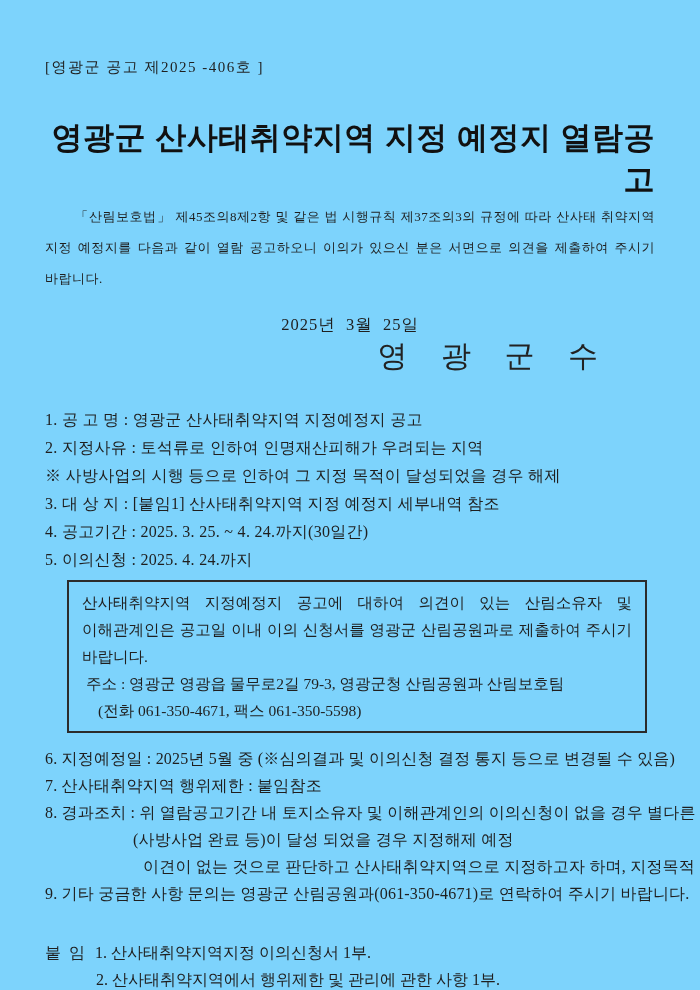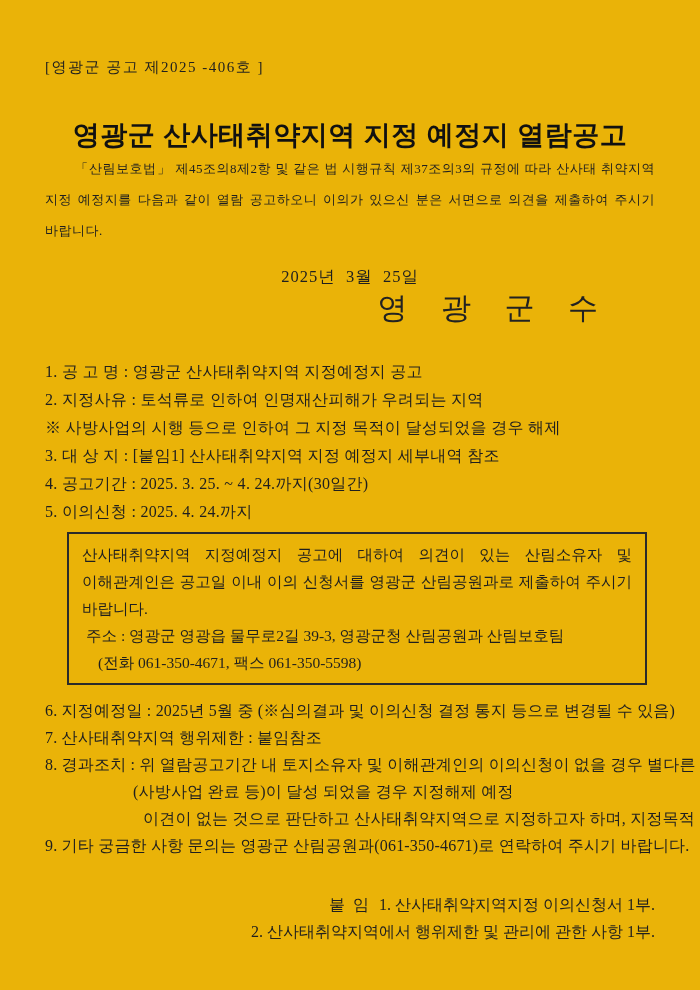--- a/index.html
+++ b/index.html
@@ -1,37 +1,37 @@
 <!DOCTYPE html>
 <html><head>
 <meta charset="utf-8">
 <style>
   html, body { margin: 0; padding: 0; background: #e8e8e8; }
   .page {
     width: 700px;
     height: 990px;
     margin: 0 auto;
-    background: #eab308;
+    background: #7dd3fc;
     color: #1f1f1f;
     font-family: "Liberation Serif", "DejaVu Serif", serif;
     box-sizing: border-box;
     padding: 58px 45px 10px 45px;
     position: relative;
     overflow: hidden;
   }
   .doc-number {
     font-size: 15px;
     letter-spacing: 1.5px;
     white-space: pre;
   }
   .title {
     font-family: "Liberation Sans", "DejaVu Sans", sans-serif;
     font-weight: 800;
-    font-size: 27px;
-    text-align: center;
+    font-size: 31px;
+    text-align: right;
     margin-top: 40px;
     letter-spacing: 0.5px;
     color: #111111;
   }
   .intro {
     font-size: 13px;
     line-height: 31px;
     text-align: justify;
     text-indent: 30px;
     word-break: keep-all;
@@ -88,21 +88,20 @@
   }
   .list-bottom .li.cont-1 { padding-left: 98px; }
   .list-bottom .li.cont-2 { padding-left: 88px; }
   .attachments {
     margin-top: 32px;
     font-size: 16px;
   }
   .attachments .att-row {
     line-height: 27px;
     white-space: pre;
-    text-align: right;
   }
   .attachments .att-line2 { padding-left: 51px; }
   .att-row .att-label { letter-spacing: 2px; }
 </style>
 </head>
 <body>
 
 <div class="page">
 
   <div class="doc-number">[영광군 공고 제2025 -406호 ]</div>
@@ -119,21 +118,21 @@
     <div class="li">1. 공 고 명 : 영광군 산사태취약지역 지정예정지 공고</div>
     <div class="li">2. 지정사유 : 토석류로 인하여 인명재산피해가 우려되는 지역</div>
     <div class="li">※ 사방사업의 시행 등으로 인하여 그 지정 목적이 달성되었을 경우 해제</div>
     <div class="li">3. 대 상 지 : [붙임1] 산사태취약지역 지정 예정지 세부내역 참조</div>
     <div class="li">4. 공고기간 : 2025. 3. 25. ~ 4. 24.까지(30일간)</div>
     <div class="li">5. 이의신청 : 2025. 4. 24.까지</div>
   </div>
 
   <div class="notice-box">
     <div class="box-body">산사태취약지역 지정예정지 공고에 대하여 의견이 있는 산림소유자 및 이해관계인은 공고일 이내 이의 신청서를 영광군 산림공원과로 제출하여 주시기 바랍니다.</div>
-    <div class="box-address">주소 : 영광군 영광읍 물무로2길 39-3, 영광군청 산림공원과 산림보호팀</div>
+    <div class="box-address">주소 : 영광군 영광읍 물무로2길 79-3, 영광군청 산림공원과 산림보호팀</div>
     <div class="box-phone">(전화 061-350-4671, 팩스 061-350-5598)</div>
   </div>
 
   <div class="list-bottom">
     <div class="li">6. 지정예정일 : 2025년 5월 중 (※심의결과 및 이의신청 결정 통지 등으로 변경될 수 있음)</div>
     <div class="li">7. 산사태취약지역 행위제한 : 붙임참조</div>
     <div class="li">8. 경과조치 : 위 열람공고기간 내 토지소유자 및 이해관계인의 이의신청이 없을 경우 별다른</div>
     <div class="li cont-2">(사방사업 완료 등)이 달성 되었을 경우 지정해제 예정</div>
     <div class="li cont-1">이견이 없는 것으로 판단하고 산사태취약지역으로 지정하고자 하며, 지정목적</div>
     <div class="li">9. 기타 궁금한 사항 문의는 영광군 산림공원과(061-350-4671)로 연락하여 주시기 바랍니다.</div>

